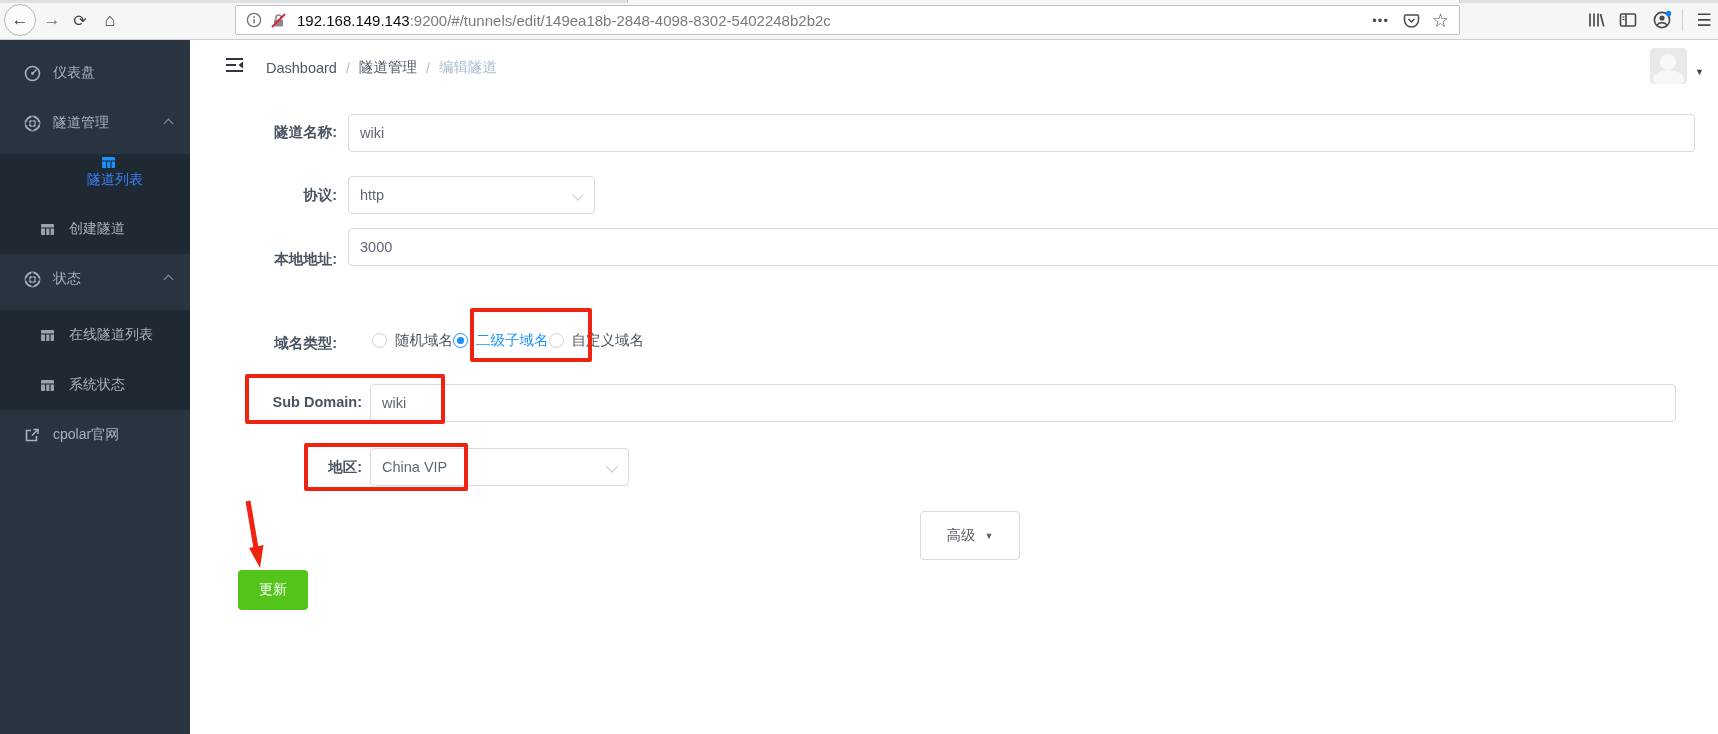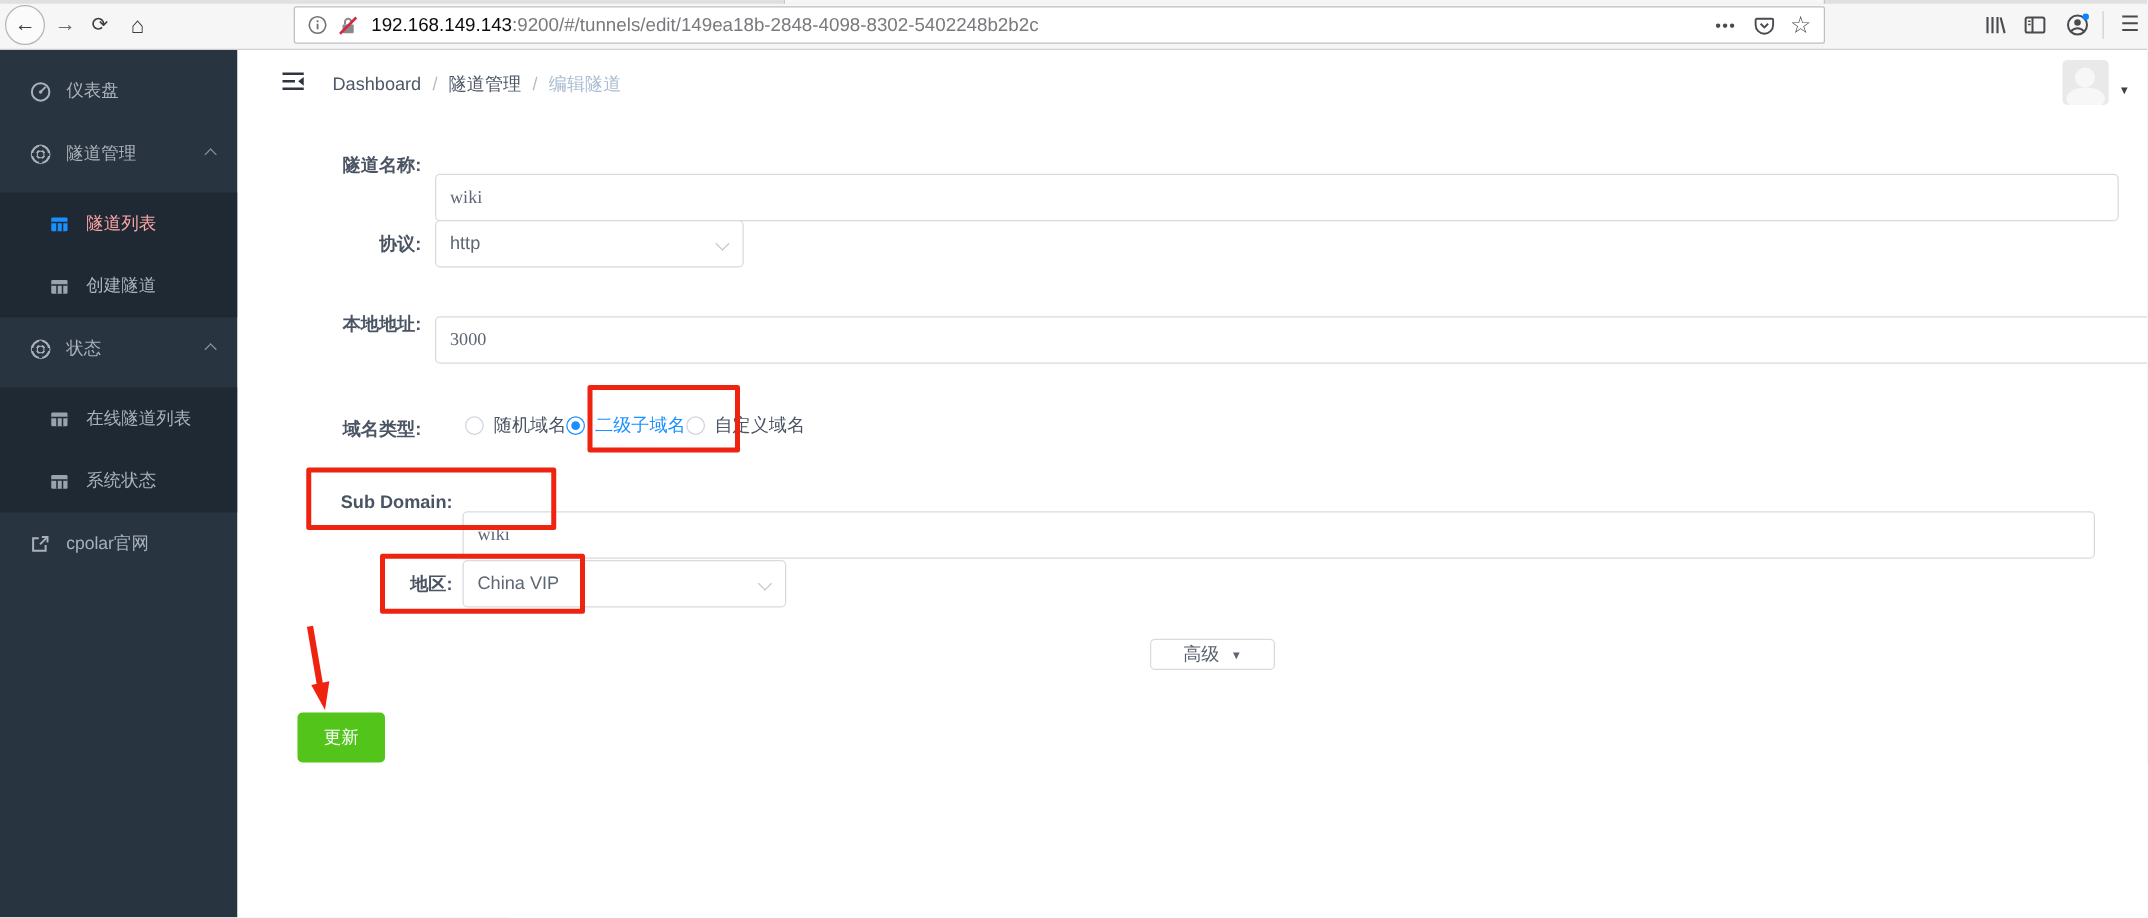--- a/index.html
+++ b/index.html
@@ -37,21 +37,21 @@
   .menu-ico{left:1692px;font-size:17px;}
 
   
   .sidebar{position:absolute;left:0;top:40px;width:190px;height:694px;background:#293441;
            padding-top:8px;color:#a9b1ba;font-size:14px;}
   .s-item{height:50px;display:flex;align-items:center;padding-left:24px;position:relative;
           cursor:pointer;}
   .s-item .ico{width:17px;height:17px;margin-right:12px;display:flex;align-items:center;}
   .s-sub{background:#1f2933;margin-top:6px;margin-bottom:0;}
   .s-sub .s-item{padding-left:40px;}
-  .s-item.active{color:#fca5a5;}
+  .s-item.active{color:#3b82f6;flex-direction:column;}
   .chev-up{position:absolute;right:18px;top:22px;width:7px;height:7px;
            border-right:1.5px solid #8b939d;border-bottom:1.5px solid #8b939d;
            transform:rotate(-135deg);}
 
   
   .main{position:absolute;left:190px;top:40px;width:1528px;height:694px;background:#fff;}
   .fold-ico{position:absolute;left:35px;top:17px;cursor:pointer;}
   .crumbs{position:absolute;left:76px;top:18px;font-size:14.5px;color:#4d5766;
           display:flex;align-items:center;}
   .crumb-sep{color:#b6bcc6;margin:0 9px;}
@@ -62,41 +62,41 @@
           background:#f7f7f8;}
   .avatar .body{position:absolute;left:3px;top:22px;width:31px;height:18px;border-radius:50%;
           background:#f7f7f8;}
   .av-caret{position:absolute;left:1505px;top:27px;font-size:9px;color:#3c4048;cursor:pointer;}
 
   
   .f-label{position:absolute;left:0;width:147px;text-align:right;font-size:14.5px;
            font-weight:600;color:#4a5462;}
   .f-input{position:absolute;border:1px solid #d7dae0;border-radius:4px;background:#fff;
            font-size:14.5px;color:#5d6673;padding:0 11px;outline:none;
-           font-family:Liberation Serif, serif;margin-top:25px;}
+           font-family:Liberation Sans, sans-serif;}
   .f-select{position:absolute;border:1px solid #d7dae0;border-radius:4px;background:#fff;
             display:flex;align-items:center;padding:0 11px;font-size:14.5px;color:#5d6673;
             cursor:pointer;}
   .sel-chev{position:absolute;right:12px;top:14px;width:8px;height:8px;
             border-right:1.4px solid #c3c8d2;border-bottom:1.4px solid #c3c8d2;
             transform:rotate(45deg);}
 
   .radio-row{position:absolute;left:182px;top:291px;display:flex;align-items:center;}
   .radio-item{display:flex;align-items:center;gap:8px;cursor:pointer;font-size:14.5px;
               color:#4a5462;}
   .radio-circle{width:15px;height:15px;border-radius:50%;border:1px solid #cfd3da;
                 background:#fff;position:relative;}
   .radio-item.checked .radio-circle{border-color:#1890ff;}
   .radio-item.checked .radio-circle::after{content:"";position:absolute;left:3px;top:3px;
                 width:7px;height:7px;border-radius:50%;background:#1890ff;}
   .radio-item.checked{color:#1890ff;justify-content:space-between;}
 
   .ann-rect{position:absolute;border:4px solid #ee2411;border-radius:2px;pointer-events:none;}
 
-  .btn-advanced{position:absolute;left:730px;top:471px;width:100px;height:25px;background:#fff;
+  .btn-advanced{position:absolute;left:730px;top:471px;width:100px;height:49px;background:#fff;
                 border:1px solid #d7dae0;border-radius:4px;display:flex;align-items:center;
                 justify-content:center;gap:9px;font-size:14.5px;color:#57606c;cursor:pointer;}
   .adv-caret{font-size:9px;color:#5b6470;}
   .btn-update{position:absolute;left:48px;top:530px;width:70px;height:40px;background:#52c41a;
               border:none;border-radius:4px;color:#fff;font-size:14px;cursor:pointer;
               font-family:"Liberation Sans","DejaVu Sans",sans-serif;}
   .ann-arrow{position:absolute;left:46px;top:458px;pointer-events:none;}
 </style>
 </head>
 <body>

